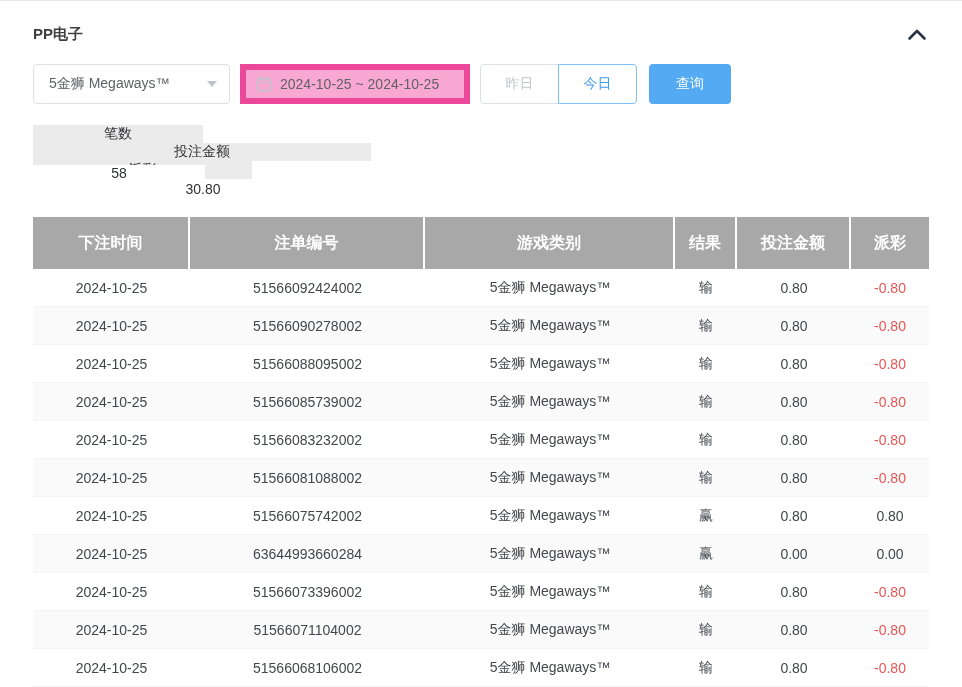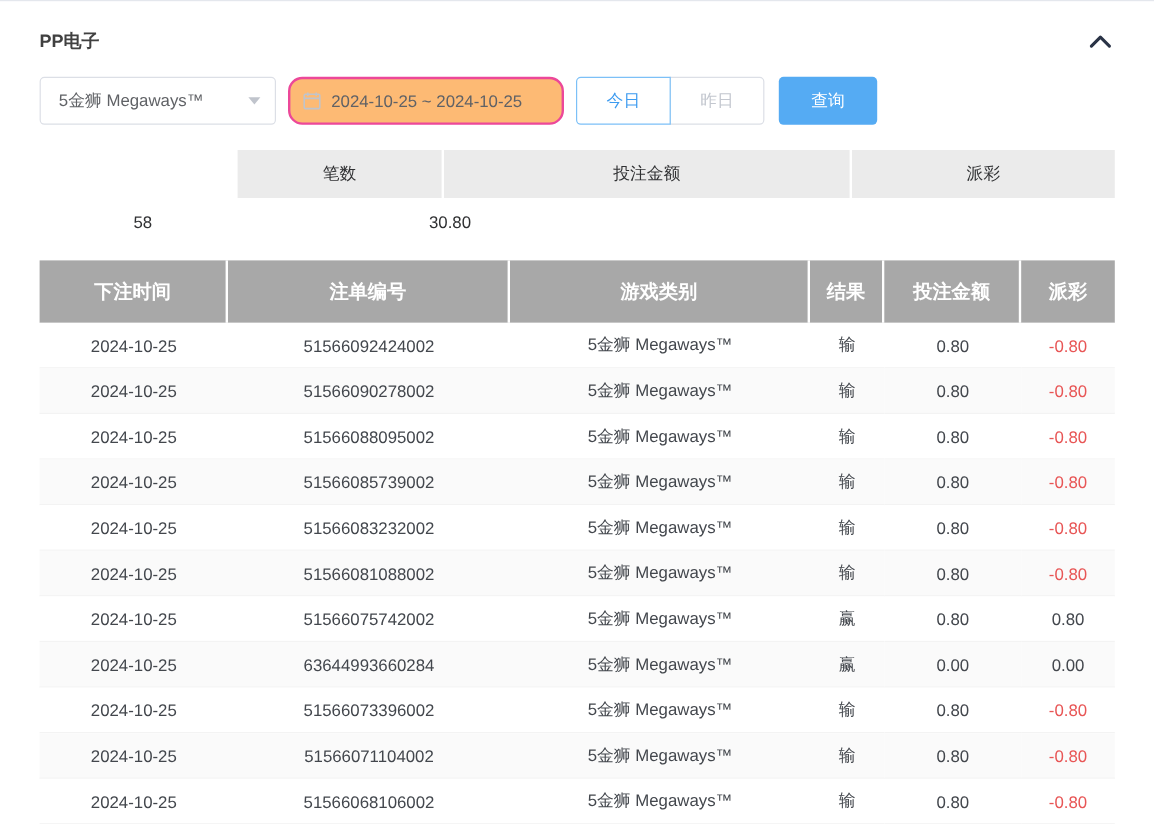--- a/index.html
+++ b/index.html
@@ -24,22 +24,22 @@
   .controls { margin-top:17px; height:40px; display:flex; align-items:center; }
   .select {
     width:197px; height:40px; border:1px solid #dcdfe6; border-radius:4px;
     display:flex; align-items:center; justify-content:space-between;
     padding:0 12px 0 15px; cursor:pointer; background:#fff;
   }
   .select-text { font-size:14px; color:#606266; }
   .caret-down { width:0; height:0; border-left:5px solid transparent; border-right:5px solid transparent; border-top:6px solid #c0c4cc; }
 
   .date-input {
-    margin-left:10px; width:230px; height:40px; border:2px solid #ec4899; border-radius:12px;
-    display:flex; align-items:center; padding:0 10px; cursor:pointer; background:#fdba74;
+    margin-left:10px; width:230px; height:40px; border:6px solid #ec4899; border-radius:0;
+    display:flex; align-items:center; padding:0 10px; cursor:pointer; background:#f9a8d4;
   }
   .cal-icon { display:inline-flex; margin-right:8px; }
   .date-text { font-size:14px; color:#606266; white-space:nowrap; }
 
   .btn-group { margin-left:10px; display:flex; }
   .qbtn {
     width:79px; height:40px; background:#fff; border:1px solid #dcdfe6;
     color:#c3c7cf; font-size:14px; cursor:pointer; margin-left:-1px;
     font-family:inherit;
   }
@@ -47,21 +47,21 @@
   .qbtn:last-child { border-radius:0 4px 4px 0; }
   .qbtn.active { color:#3d9bf0; border-color:#7cc0f7; position:relative; z-index:1; }
 
   .search-btn {
     margin-left:12px; width:82px; height:40px; background:#55abf3; border:none;
     border-radius:4px; color:#fff; font-size:14px; cursor:pointer; font-family:inherit;
   }
 
   
   .summary { margin-top:21px; width:896px; }
-  .summary .srow { display:flex; height:40px; }
+  .summary .srow { display:flex; height:40px;flex-direction:column; }
   .summary .scell { display:flex; align-items:center; justify-content:center; font-size:14px; color:#303133; }
   .summary .w1 { width:165px; } .summary .w2 { width:172px; } .summary .w3 { width:340px; } .summary .w4 { width:219px; }
   .summary .hrow .scell { background:#ebebeb; border-right:2px solid #fff; }
   .summary .hrow .scell:last-child { border-right:none; }
   .summary .hrow .scell.blank { background:#fff; }
   .summary .brow .scell { background:#fff; }
 
   
   .records { margin-top:12px; width:896px; border-collapse:separate; border-spacing:0; table-layout:fixed; }
   .records th {
@@ -102,22 +102,22 @@
           <rect x="1.5" y="2.5" width="13" height="12" rx="1"></rect>
           <line x1="1.5" y1="6" x2="14.5" y2="6"></line>
           <line x1="4.5" y1="1" x2="4.5" y2="4"></line>
           <line x1="11.5" y1="1" x2="11.5" y2="4"></line>
         </svg>
       </span>
       <span class="date-text">2024-10-25 ~ 2024-10-25</span>
     </div>
 
     <div class="btn-group">
+      <button class="qbtn">昨日</button>
       <button class="qbtn active">今日</button>
-      <button class="qbtn">昨日</button>
     </div>
 
     <button class="search-btn">查询</button>
   </div>
 
   <div class="summary">
     <div class="srow hrow">
       <div class="scell w1 blank"></div>
       <div class="scell w2">笔数</div>
       <div class="scell w3">投注金额</div>

